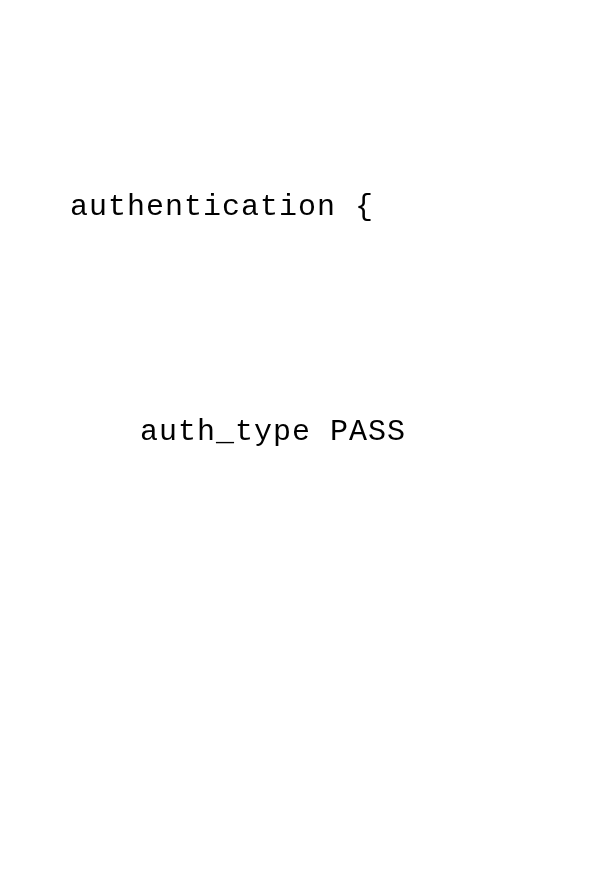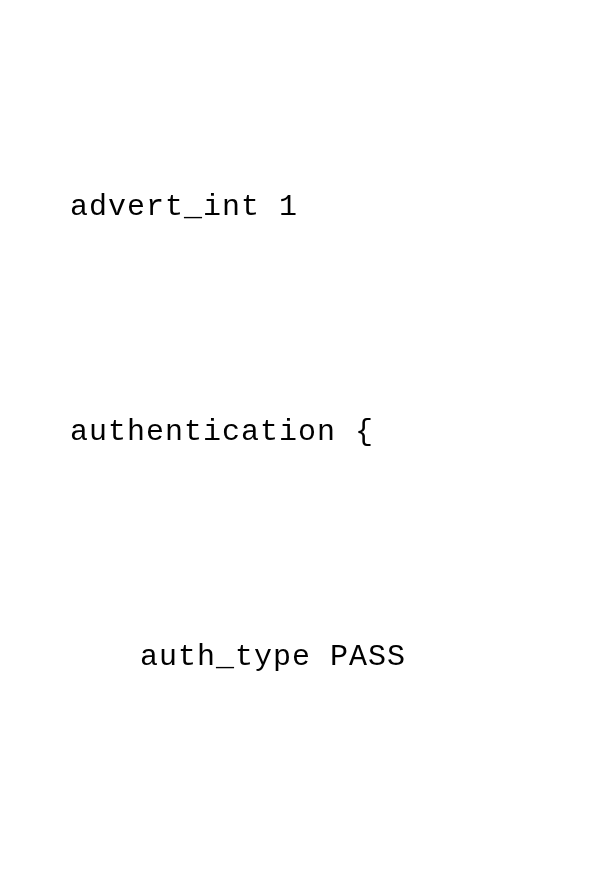--- a/index.html
+++ b/index.html
@@ -24,21 +24,20 @@
       padding-left: 70px;
     }
     .indent-2 {
       padding-left: 140px;
     }
   </style>
 </head>
 <body>
 
 <div class="code-block">
-  <span class="line indent-1">advert_int 1</span>
   <span class="line indent-1">authentication {</span>
   <span class="line indent-2">auth_type PASS</span>
   
   
   
   
   
   
 </div>
 

